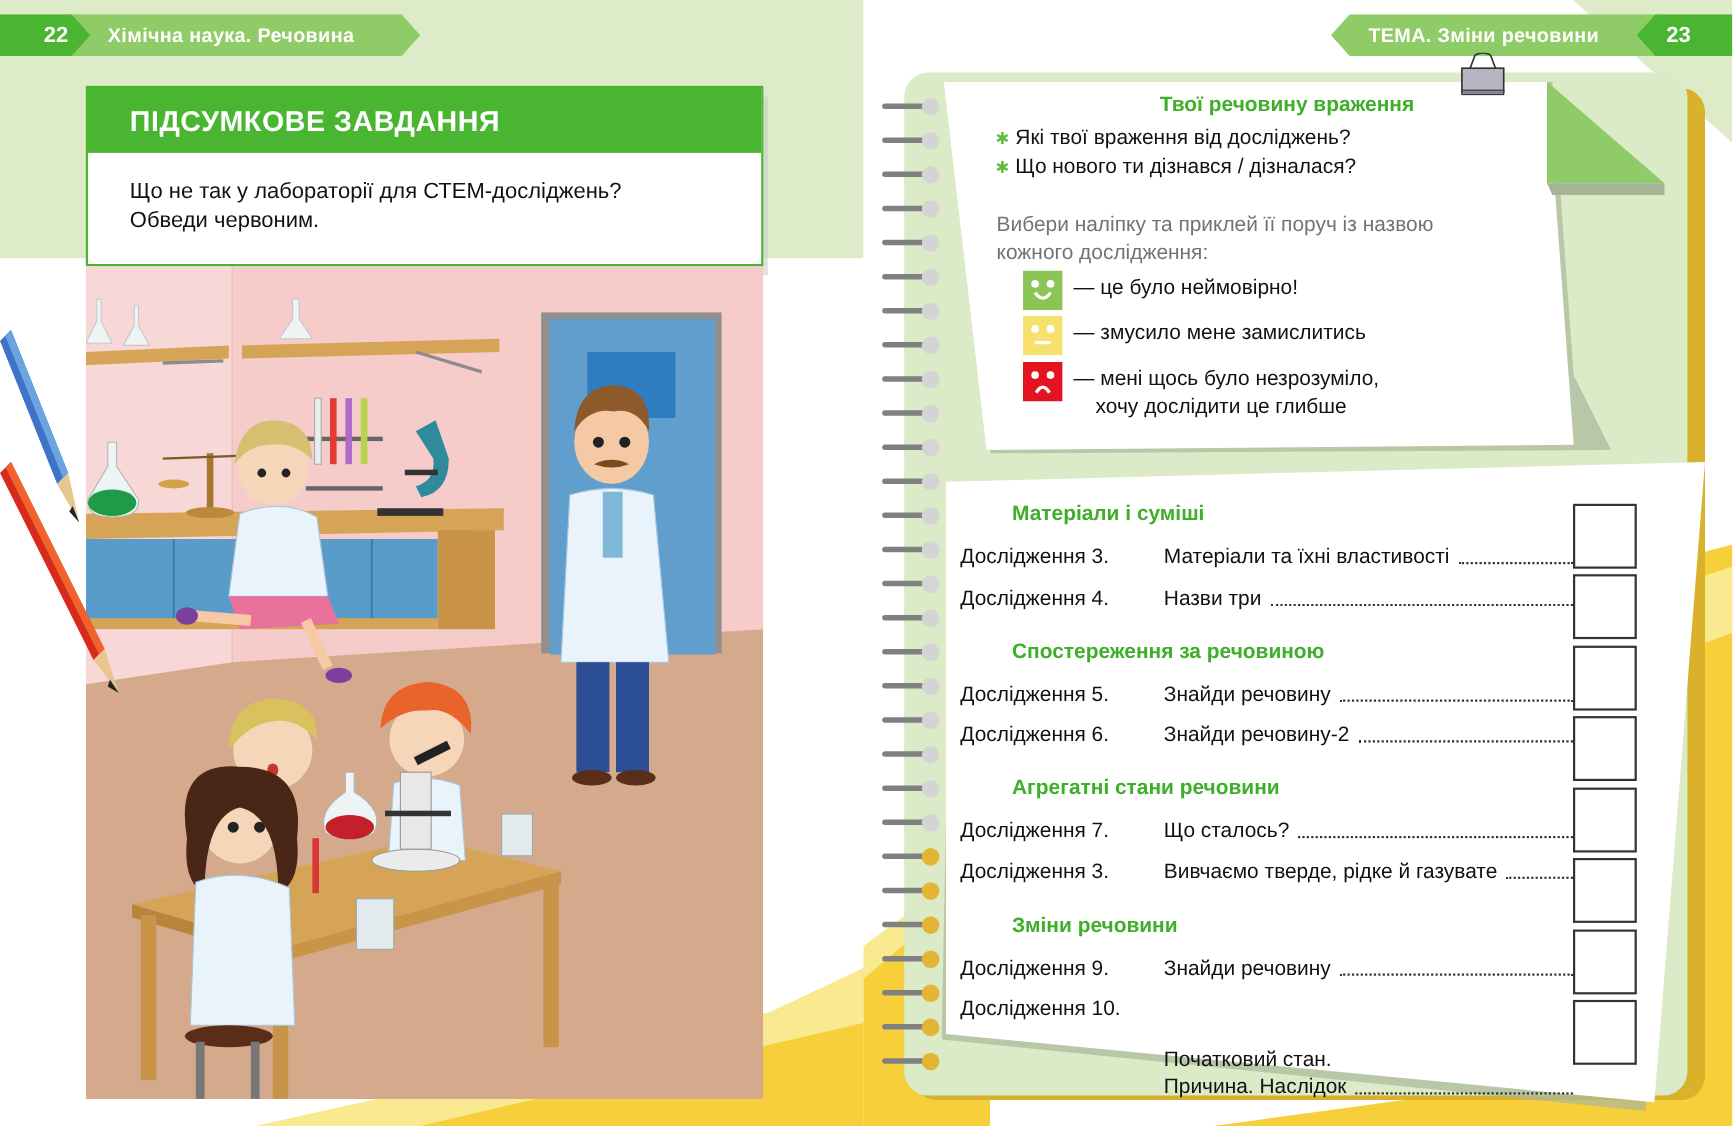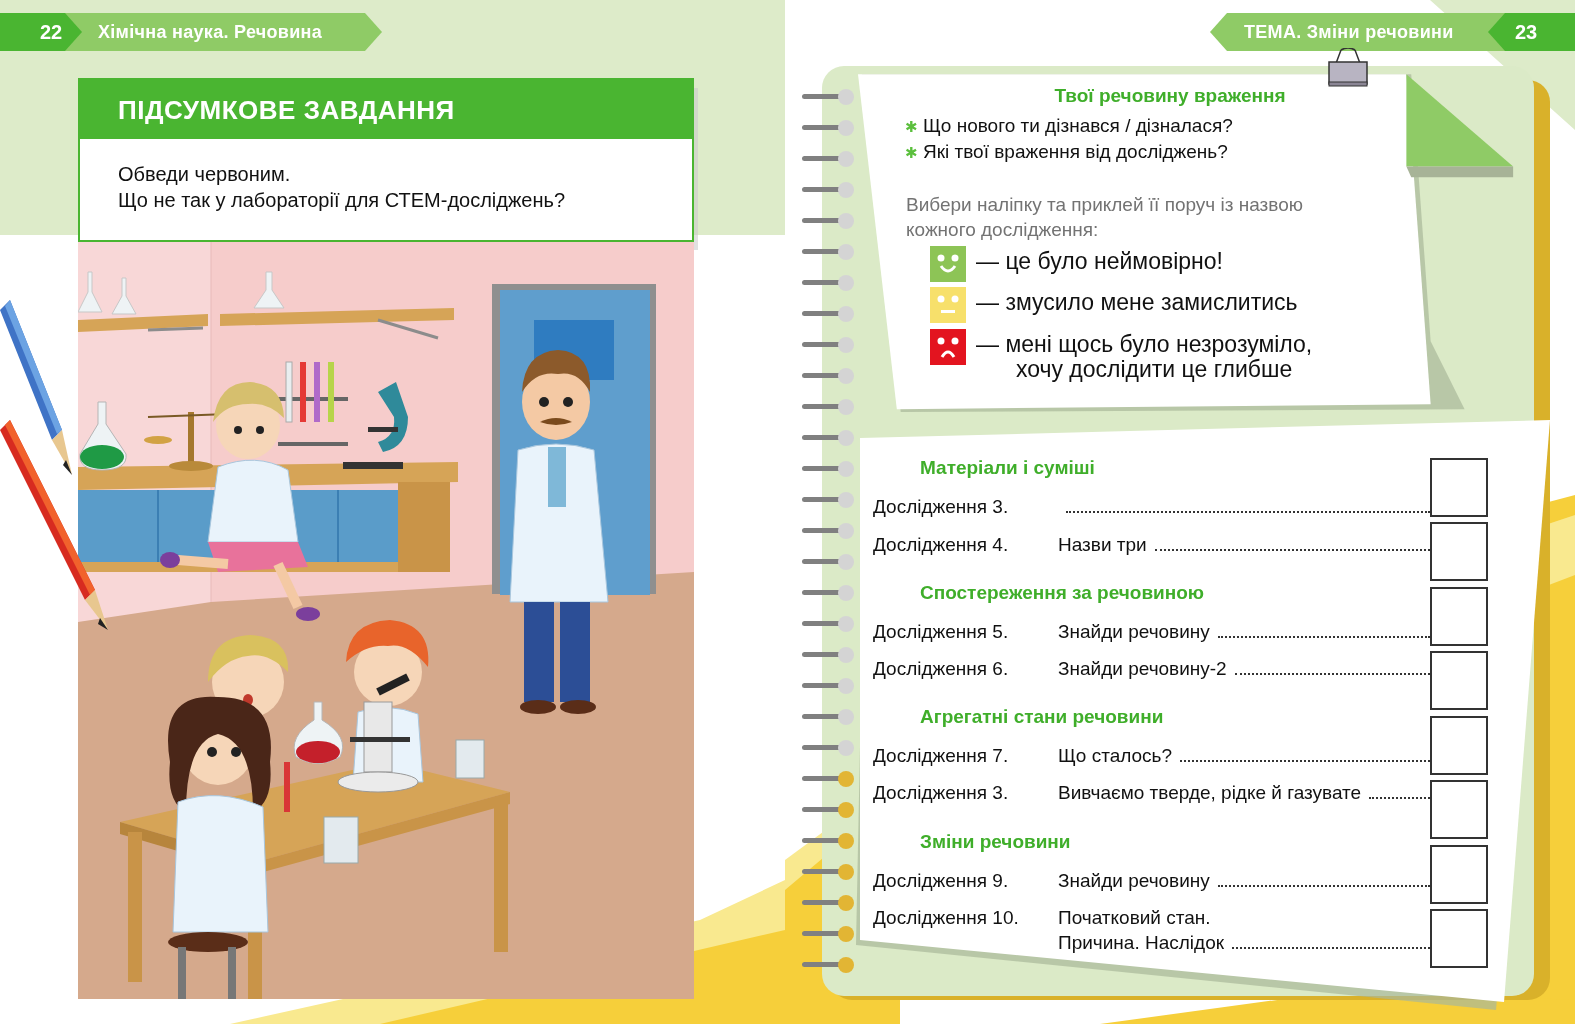--- a/index.html
+++ b/index.html
@@ -56,29 +56,29 @@
 
     .imp-title { left: 990px; top: 85px; width: 360px; text-align: center; color: #3fae2a; font-weight: bold; font-size: 19px; }
     .imp-list { left: 905px; top: 113px; width: 480px; }
     .imp-item { font-size: 19px; line-height: 25px; color: #111; white-space: nowrap; }
     .imp-item .star { color: #5bbf3d; font-size: 15px; margin-right: 8px; display: inline-block; width: 10px; }
     .imp-instr { left: 906px; top: 192px; width: 480px; font-size: 19px; line-height: 25px; color: #737373; }
 
     .sticker-row { position: absolute; left: 930px; display: flex; align-items: flex-start; }
     .sticker { width: 36px; height: 36px; position: relative; flex: 0 0 36px; }
     .sticker svg { display: block; }
-    .sticker-label { margin-left: 10px; font-size: 23px; line-height: 25px; color: #111; padding-top: 3px; text-align: center; }
+    .sticker-label { margin-left: 10px; font-size: 19px; line-height: 25px; color: #111; padding-top: 3px; }
 
     
     .sec-title { position: absolute; left: 920px; color: #3fae2a; font-weight: bold; font-size: 19px; }
     .row { position: absolute; left: 873px; width: 557px; display: flex; font-size: 19px; line-height: 25px; color: #111; }
     .row .num { width: 185px; flex: 0 0 185px; white-space: nowrap; }
     .row .name { flex: 1; display: flex; white-space: nowrap; }
     .row .dots { flex: 1; border-bottom: 2px dotted #333; margin: 0 0 6px 8px; height: 1px; align-self: flex-end; }
-    .row .name-stack { flex: 1; display: flex; flex-direction: column; }
+    .row .name-stack { flex: 1; display: flex; flex-direction: column; margin-top: 46px; }
     .row .name-line2 { display: flex; white-space: nowrap; }
     .box { position: absolute; left: 1430px; width: 58px; height: 59px; border: 2px solid #333; background: #fff; }
   </style>
 </head>
 <body>
 
 <div class="abs bg-left-green"></div>
 <div class="abs bg-left-white"></div>
 <div class="abs bg-right-white"></div>
 
@@ -111,22 +111,22 @@
     <polygon points="295,0 365,0 365,38 295,38 278,19" fill="#4ab531"></polygon>
   </svg>
   <div class="hdr-title" style="left:34px;">ТЕМА. Зміни речовини</div>
   <div class="hdr-num" style="left:290px;width:52px;">23</div>
 </div>
 
 <div class="abs task-shadow"></div>
 <div class="abs task-card">
   <div class="task-head">ПІДСУМКОВЕ ЗАВДАННЯ</div>
   <div class="task-text">
+    <div>Що не так у лабораторії для СТЕМ-досліджень?</div>
     <div>Обведи червоним.</div>
-    <div>Що не так у лабораторії для СТЕМ-досліджень?</div>
   </div>
 </div>
 
 <div class="abs lab">
   <svg width="616" height="757" viewBox="0 0 616 757">
 
     <rect x="0" y="0" width="616" height="420" fill="#f6cccb"></rect>
     <rect x="0" y="0" width="133" height="380" fill="#f8d7d7"></rect>
     <line x1="133" y1="0" x2="133" y2="380" stroke="#e8b9b9" stroke-width="1"></line>
 
@@ -380,22 +380,22 @@
 </svg>
 
 <svg class="abs clip" width="42" height="40" viewBox="0 0 42 40">
   <path d="M14,2 L8,18 M28,2 L34,18 M14,2 Q21,-2 28,2" stroke="#333" stroke-width="1.5" fill="none"></path>
   <rect x="2" y="14" width="38" height="22" fill="#b8b4c2" stroke="#333" stroke-width="1.5"></rect>
   <rect x="2" y="34" width="38" height="4" fill="#8a8594" stroke="#333" stroke-width="1"></rect>
 </svg>
 
 <div class="abs imp-title">Твої речовину враження</div>
 <div class="abs imp-list">
+  <div class="imp-item"><span class="star">✱</span><span>Які твої враження від досліджень?</span></div>
   <div class="imp-item"><span class="star">✱</span><span>Що нового ти дізнався / дізналася?</span></div>
-  <div class="imp-item"><span class="star">✱</span><span>Які твої враження від досліджень?</span></div>
 </div>
 <div class="abs imp-instr">
   <div>Вибери наліпку та приклей її поруч із назвою</div>
   <div>кожного дослідження:</div>
 </div>
 
 <div class="sticker-row" style="top:246px">
   <div class="sticker">
     <svg width="36" height="36" viewBox="0 0 36 36">
         <rect width="36" height="36" fill="#8dc456"></rect>
@@ -429,20 +429,21 @@
   <div class="sticker-label">
     <div>— мені щось було незрозуміло,</div>
     <div style="padding-left:20px">хочу дослідити це глибше</div>
   </div>
 </div>
 
 <div class="sec-title" style="top:457px">Матеріали і суміші</div>
 <div class="row" style="top:494px">
   <span class="num">Дослідження 3.</span>
   <span class="name">
+      <span>Матеріали та їхні властивості</span>
       <span class="dots"></span>
     </span>
 </div>
 <div class="box" style="top:458px"></div>
 <div class="row" style="top:532px">
   <span class="num">Дослідження 4.</span>
   <span class="name">
       <span>Назви три</span>
       <span class="dots"></span>
     </span>

